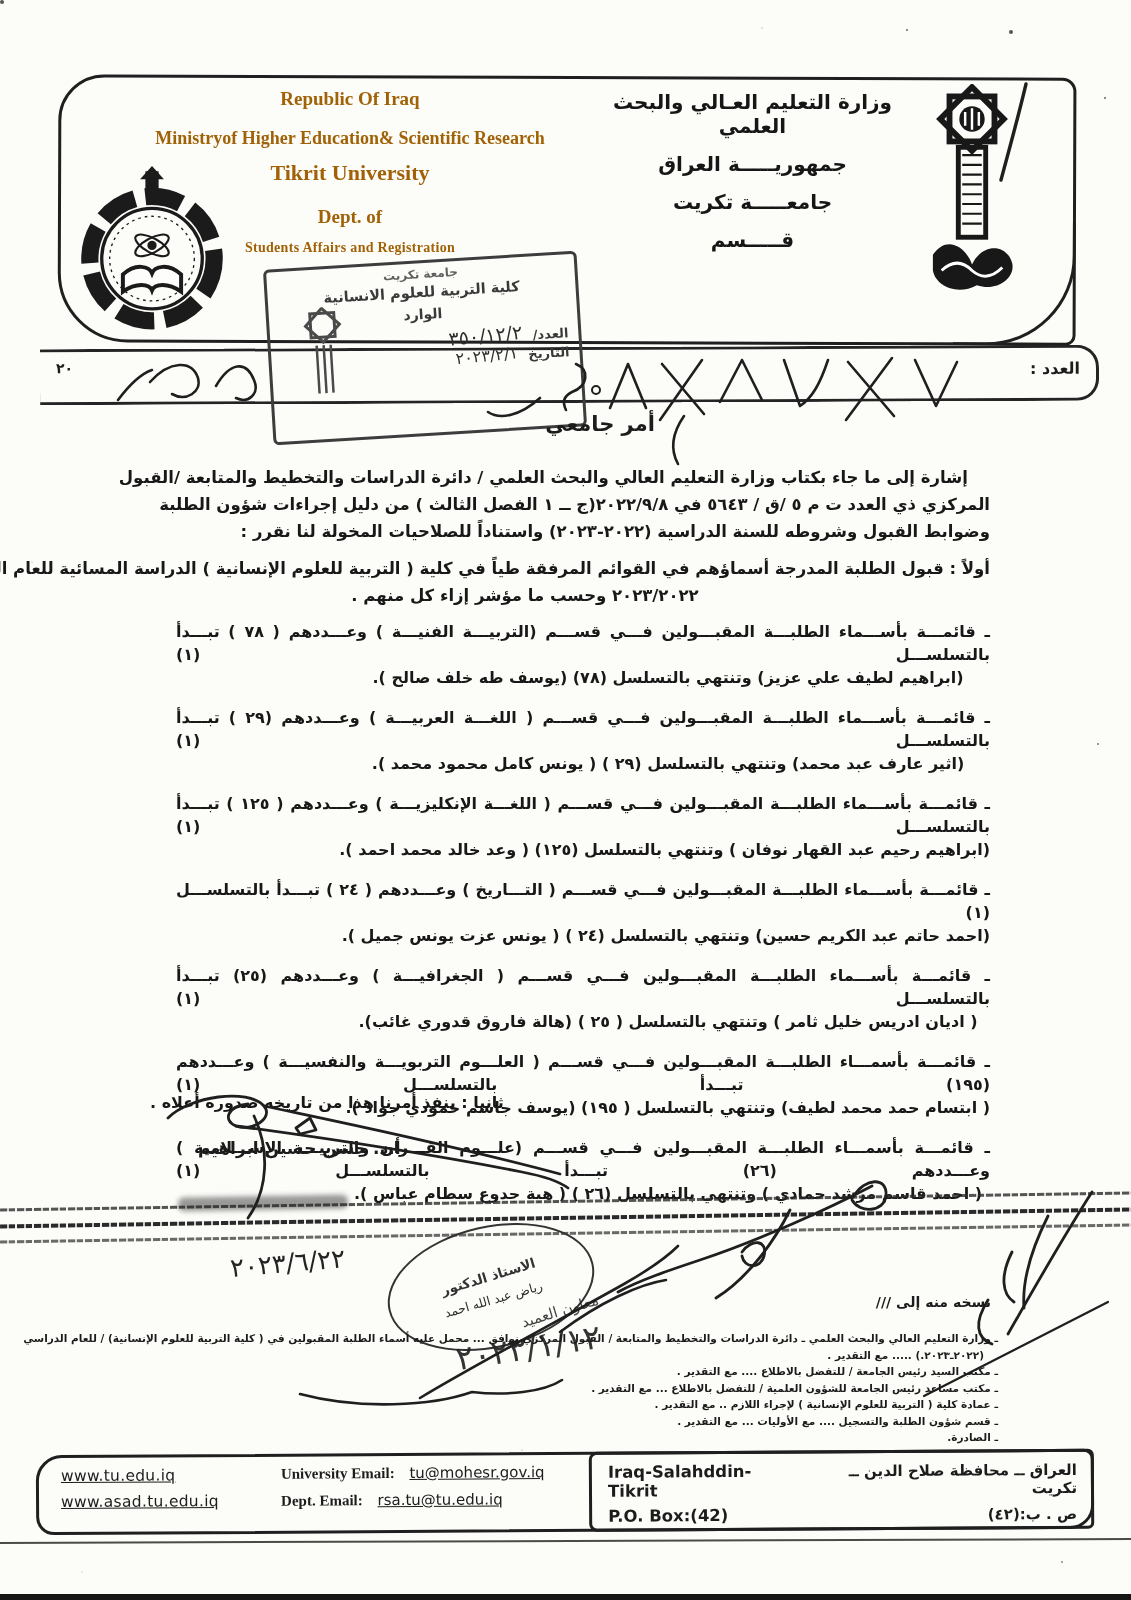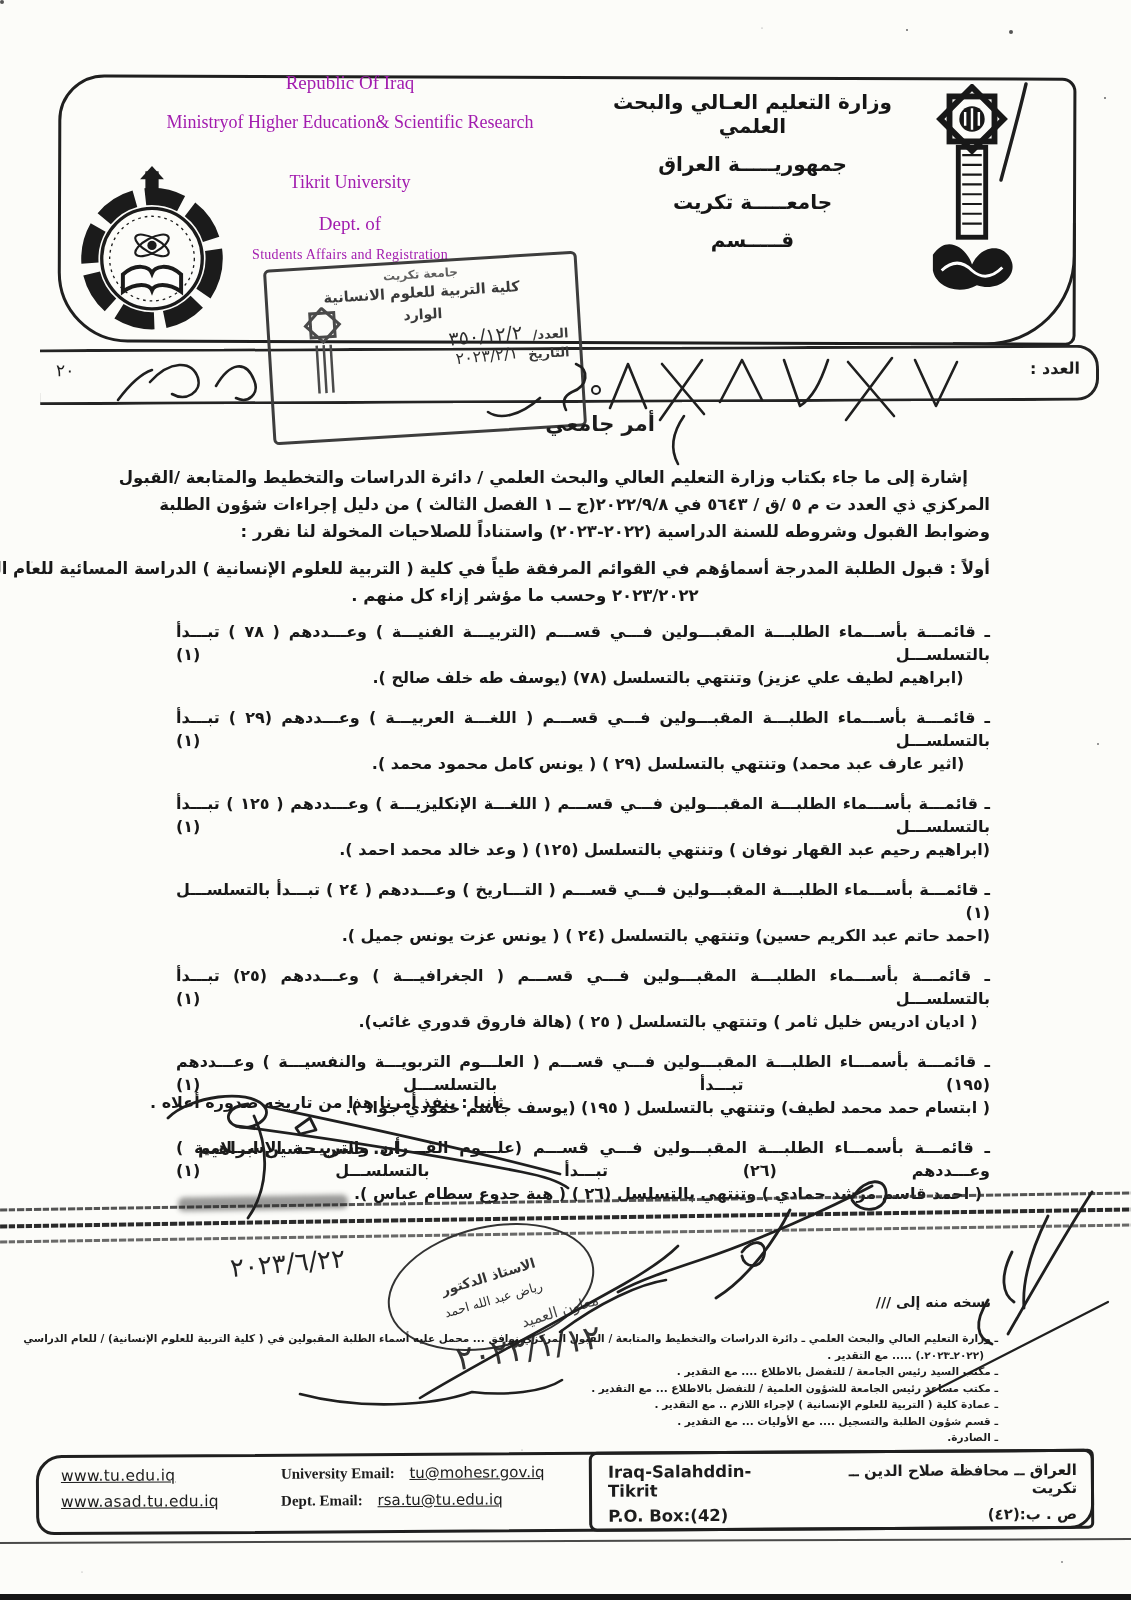--- a/index.html
+++ b/index.html
@@ -14,42 +14,42 @@
     position:absolute; left:58px; top:76px; width:1012px; height:262px;
     border:3px solid #1f1f1f;
     border-radius:46px 14px 10px 70px / 46px 14px 10px 70px;
     transform:rotate(.2deg);
   }
   .lh-frame::after{ 
     content:""; position:absolute; right:-3px; bottom:-3px; width:120px; height:120px;
     border-right:3px solid #1f1f1f; border-bottom:3px solid #1f1f1f;
     border-radius:0 0 90px 0;
   }
-  .eng-block{position:absolute; left:150px; top:72px; width:400px; text-align:center;
-    font-family:"Liberation Serif", serif; font-weight:400; color:#a21caf;}
+  .eng-block{position:absolute; left:150px; top:88px; width:400px; text-align:center;
+    font-family:"Liberation Serif", serif; font-weight:700; color:#a16207;}
   .eng-block .l0{font-size:19px;}
   .eng-block .l1{font-size:18px; margin-top:18px;}
-  .eng-block .l2{font-size:18px; margin-top:39px;}
+  .eng-block .l2{font-size:22px; margin-top:11px;}
   .eng-block .l3{font-size:19px; margin-top:20px;}
   .eng-block .l4{font-size:14px; margin-top:12px; letter-spacing:.3px;}
   .ar-block{position:absolute; left:580px; top:86px; width:345px; text-align:center;
     direction:rtl; font-weight:700; color:#161616;}
   .ar-block div{margin-top:14px; font-size:20px;}
   .ar-block div:first-child{margin-top:4px;}
   .seal{position:absolute; left:66px; top:166px; width:172px; height:172px;}
   .emblem{position:absolute; left:928px; top:84px; width:88px; height:240px;}
   
   .band{
     position:absolute; left:40px; top:347px; width:1056px; height:50px;
     border-top:3px solid #242424; border-bottom:3px solid #242424;
     border-right:3px solid #242424; border-radius:0 22px 22px 0;
     transform:rotate(-.25deg);
   }
   .band .num-label{position:absolute; right:16px; top:11px; font-size:16px; font-weight:700; direction:rtl;}
-  .band .left-mark{position:absolute; left:16px; top:8px; font-size:17px; font-weight:400; direction:rtl;}
+  .band .left-mark{position:absolute; left:16px; top:8px; font-size:14px; font-weight:700; direction:rtl;}
   
   .rstamp{
     position:absolute; left:268px; top:260px; width:314px; height:176px;
     border:3px solid #3d3d3d; border-radius:6px;
     transform:rotate(-3.5deg); direction:rtl; color:#3a3a3a;
     padding:4px 10px 0 10px; box-sizing:border-box;
   }
   .rstamp .s-univ{text-align:center; font-size:12px; font-weight:700; letter-spacing:2px; opacity:.8;}
   .rstamp .s-col{text-align:center; font-size:14.5px; font-weight:700; margin-top:3px;}
   .rstamp .s-in{text-align:center; font-size:14px; font-weight:700; margin-top:6px; letter-spacing:1px;}

